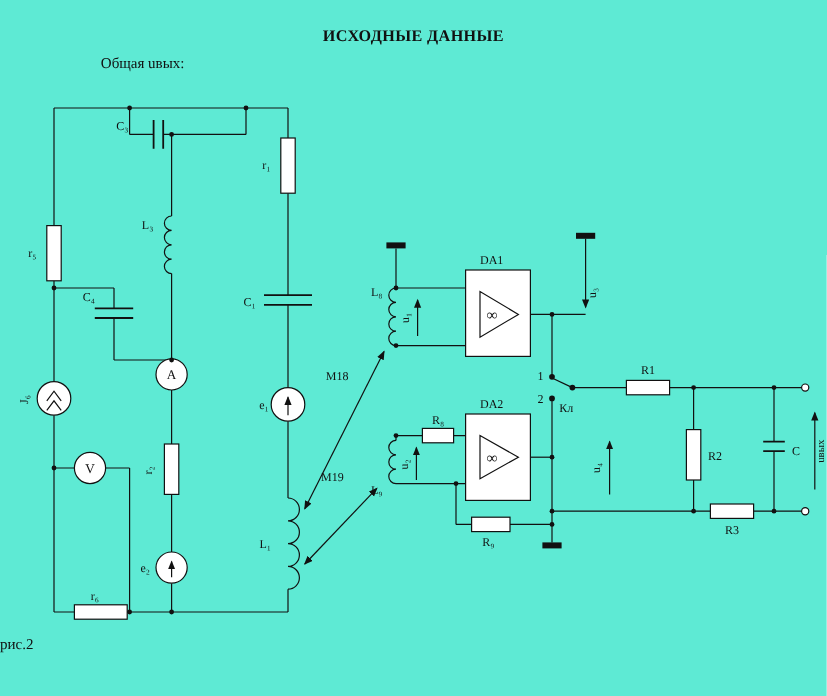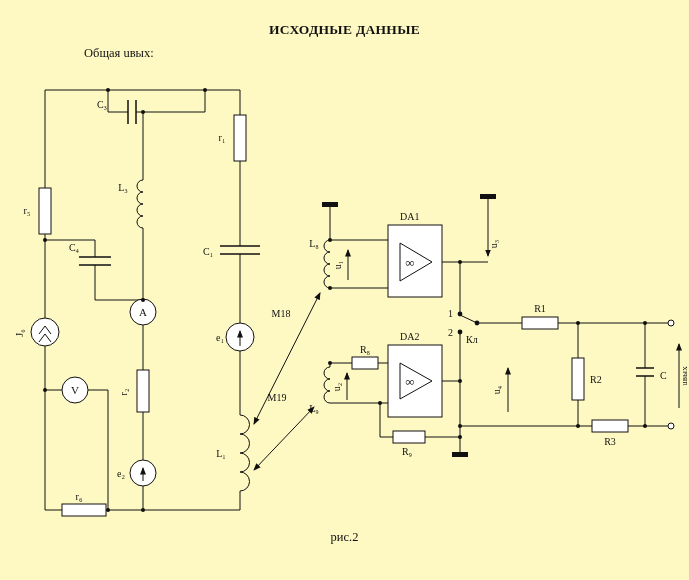--- a/index.html
+++ b/index.html
@@ -1,21 +1,21 @@
 <!DOCTYPE html>
 <html><head>
 <meta charset="utf-8">
 <style>
   html,body{margin:0;padding:0;background:#ffffff;}
-  .page{position:relative;width:689px;height:580px;background:#fef9c3;
+  .page{position:relative;width:689px;height:580px;background:#5eead4;
         font-family:"Liberation Serif",serif;color:#111;overflow:hidden;}
   .title{position:absolute;top:22px;left:0;width:100%;text-align:center;
          font-weight:bold;font-size:13.5px;letter-spacing:.3px;}
   .subtitle{position:absolute;top:46px;left:84px;font-size:12.5px;}
-  .caption{position:absolute;top:530px;left:0;width:100%;text-align:center;font-size:12.5px;}
+  .caption{position:absolute;top:530px;left:0;width:100%;text-align:left;font-size:12.5px;}
   svg{position:absolute;top:0;left:0;}
   svg text{font-family:"Liberation Serif",serif;font-size:10px;fill:#111;}
   svg .big{font-size:11px;}
   svg .inf{font-size:13px;}
   .wire{stroke:#111;stroke-width:1;fill:none;}
   .plate{stroke:#111;stroke-width:1.5;fill:none;}
   .box{stroke:#111;stroke-width:1;fill:#ffffff;}
   .dot{fill:#111;}
   .gnd{fill:#111;}
 </style>

